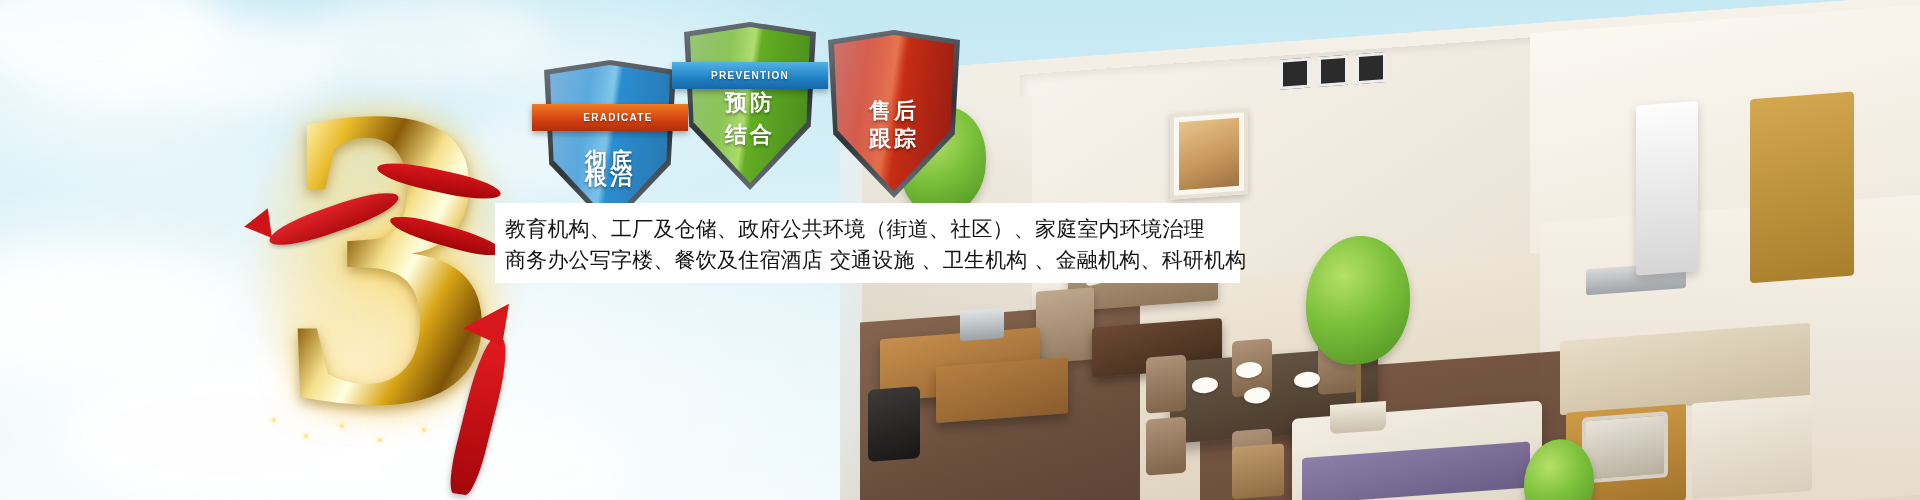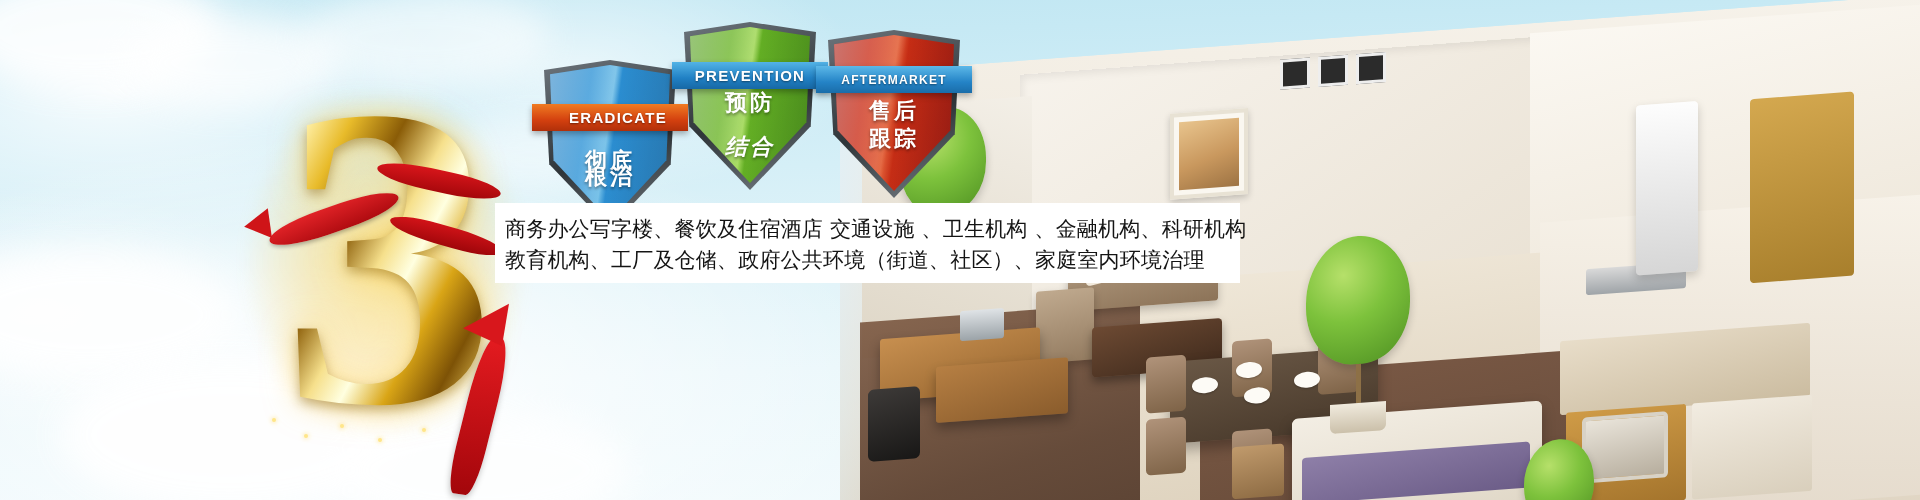--- a/index.html
+++ b/index.html
@@ -166,21 +166,21 @@
     clip-path: polygon(50% 100%, 3% 61%, 0% 6%, 50% 0%, 100% 6%, 97% 61%);
   }
   .shield .gloss{
     position:absolute; inset:5px 6px 7px 6px;
     clip-path: polygon(50% 100%, 3% 61%, 0% 6%, 50% 0%, 100% 6%, 97% 61%);
     background:linear-gradient(100deg, rgba(255,255,255,.42) 0%, rgba(255,255,255,.12) 44%, rgba(255,255,255,0) 50%, rgba(255,255,255,.06) 100%);
   }
   .shield .banner{
     position:absolute; left:-12px; width:156px; height:27px;
     display:flex; align-items:center; justify-content:center;
-    font-weight:bold; font-size:15px; color:#fff;
+    font-weight:bold; font-size:10px; color:#fff;
     letter-spacing:1.3px;
     text-shadow:0 1px 2px rgba(0,0,0,.45);
     box-shadow:0 3px 6px rgba(0,0,0,.3);
   }
   .shield .cn{
     position:absolute; left:0; right:0;
     text-align:center;
     color:#fff; font-weight:bold;
     font-size:22px; line-height:26px;
     letter-spacing:3px;
@@ -325,28 +325,27 @@
       <div class="cn">彻底</div>
       <div class="cn" style="top:104px;">根治</div>
     </div>
 
     <div class="shield" id="sh2">
       <div class="rim"></div>
       <div class="face"></div>
       <div class="gloss"></div>
       <div class="banner">PREVENTION</div>
       <div class="cn">预防</div>
-      <div class="cn" style="top:112px;font-style:italic;">结合</div>
+      <div class="cn" style="top:100px;">结合</div>
     </div>
 
     <div class="shield" id="sh3">
       <div class="rim"></div>
       <div class="face"></div>
       <div class="gloss"></div>
-      <div class="banner" style="font-size:12px;">AFTERMARKET</div>
       <div class="cn">售后</div>
       <div class="cn" style="top:96px;">跟踪</div>
     </div>
 
   </div>
 
   <div class="three-wrap">
     <div class="glow"></div>
     <div class="three">3</div>
     <div class="ribbon rb-lower"></div>
@@ -356,18 +355,18 @@
     <div class="ribbon rb3"></div>
     <div class="ribbon rb-tail"></div>
     <div class="sparkle" style="left:36px;  top:330px;"></div>
     <div class="sparkle" style="left:68px;  top:346px;"></div>
     <div class="sparkle" style="left:104px; top:336px;"></div>
     <div class="sparkle" style="left:142px; top:350px;"></div>
     <div class="sparkle" style="left:186px; top:340px;"></div>
   </div>
 
   <div class="text-panel">
+    <div class="line">教育机构、工厂及仓储、政府公共环境（街道、社区）、家庭室内环境治理</div>
     <div class="line">商务办公写字楼、餐饮及住宿酒店 交通设施 、卫生机构 、金融机构、科研机构</div>
-    <div class="line">教育机构、工厂及仓储、政府公共环境（街道、社区）、家庭室内环境治理</div>
   </div>
 
 
 </div>
 
 </body></html>

